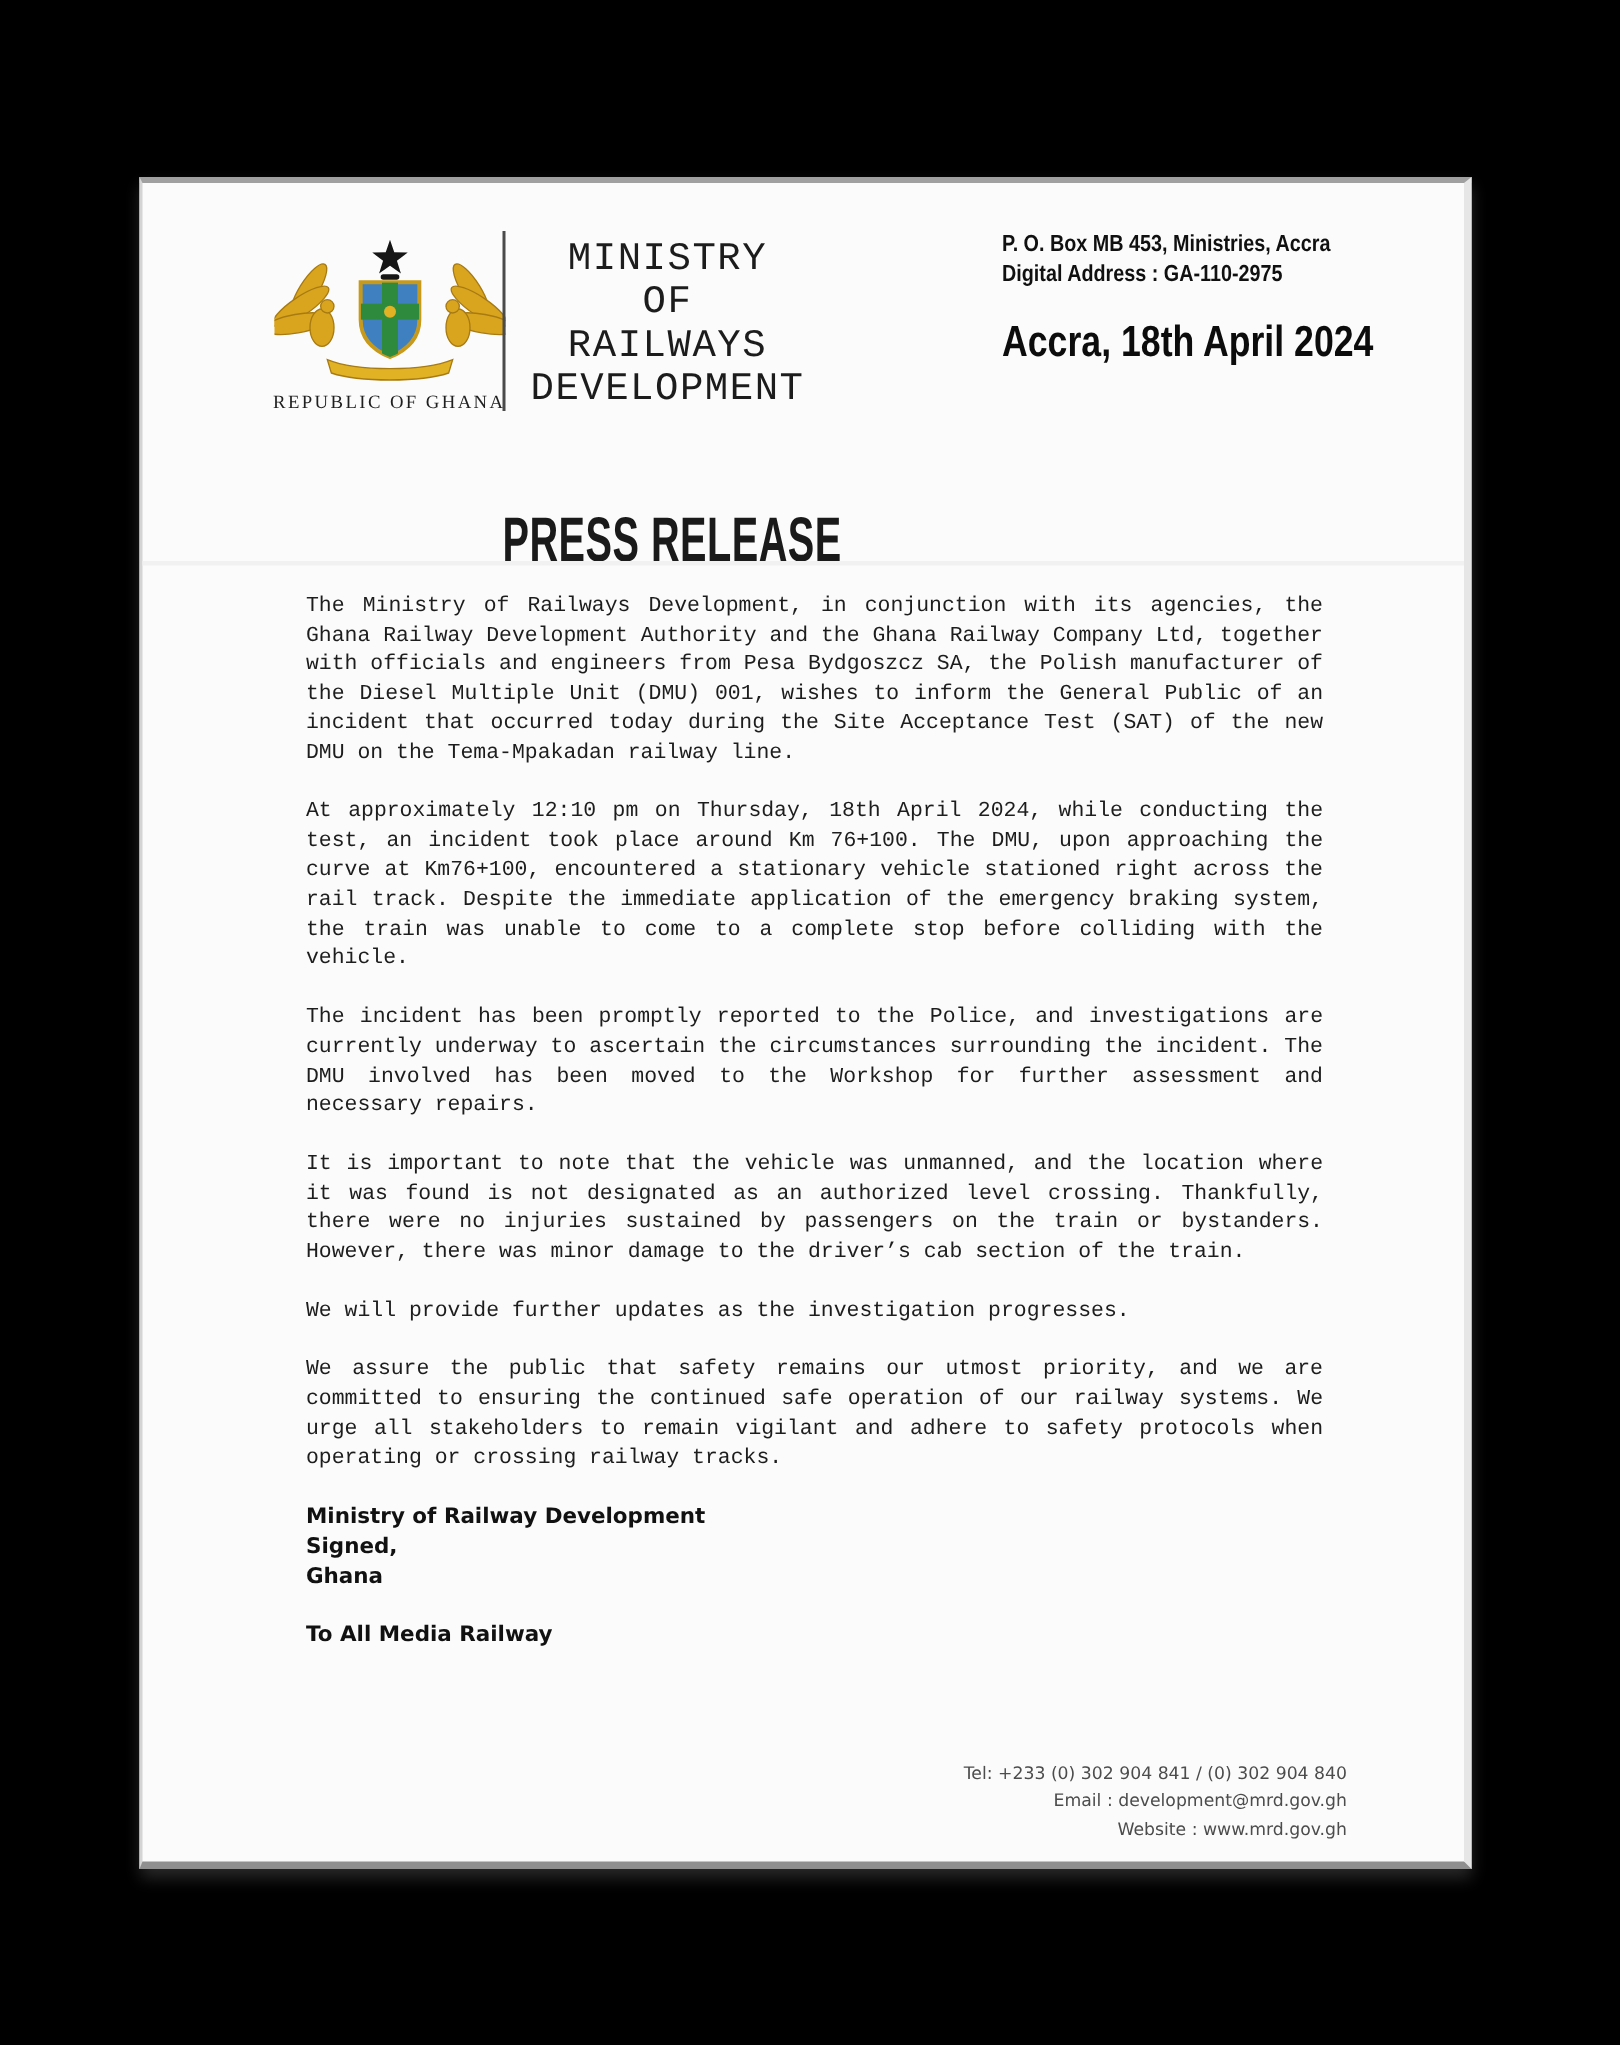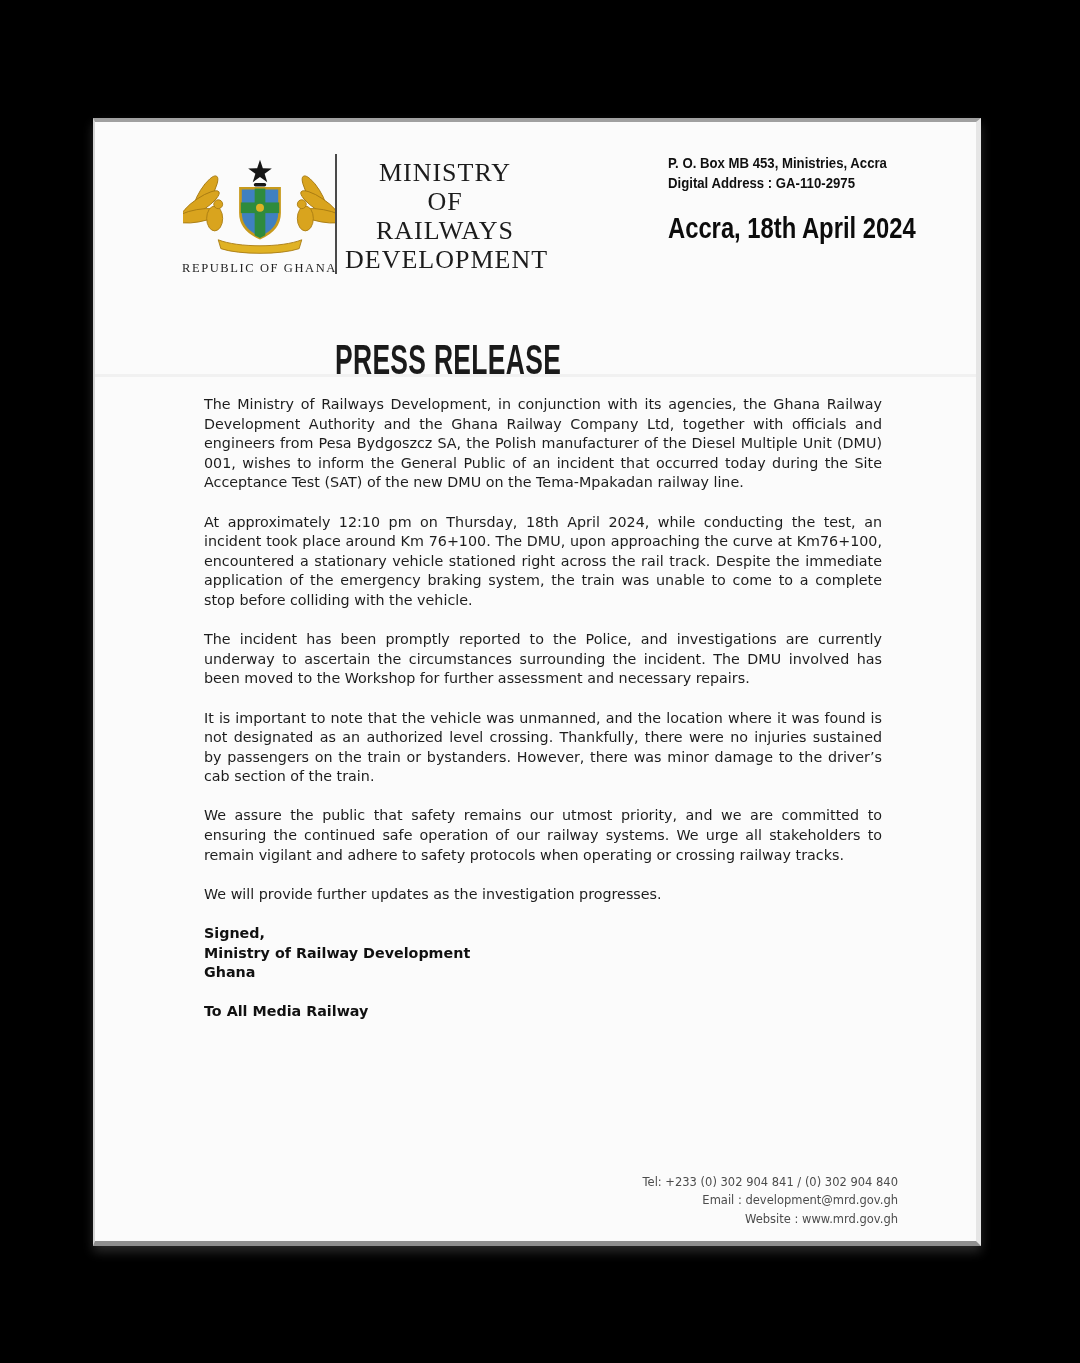--- a/index.html
+++ b/index.html
@@ -54,21 +54,21 @@
     height: 120px;
     width: 0;
     border-left: 2px solid #4a4a4a;
   }
   .ministry-name {
     position: absolute;
     left: 250px;
     top: 36px;
     width: 200px;
     text-align: center;
-    font-family: Liberation Serif, serif;
+    font-family: Liberation Mono, monospace;
     font-size: 26px;
     letter-spacing: 1px;
     line-height: 29px;
     color: #1c1c1c;
   }
   .address-block {
     position: absolute;
     left: 573px;
     top: 31px;
     font-weight: bold;
@@ -120,20 +120,21 @@
     left: 109px;
     top: 273px;
     width: 678px;
     font-size: 14.3px;
     line-height: 19.6px;
     color: #1d1d1d;
     text-align: justify;
   }
   .content p {
     margin: 0 0 19.6px 0;
+    font-family: Liberation Mono, monospace;
   }
   .sig-block {
     margin-bottom: 19.6px;
     font-weight: bold;
     color: #111;
   }
   .addressee {
     font-weight: bold;
     color: #111;
   }
@@ -209,26 +210,26 @@
     <div class="dateline">Accra, 18th April 2024</div>
 
     <div class="press-title">PRESS RELEASE</div>
     <div class="scan-band"></div>
 
     <div class="content">
       <p>The Ministry of Railways Development, in conjunction with its agencies, the Ghana Railway Development Authority and the Ghana Railway Company Ltd, together with officials and engineers from Pesa Bydgoszcz SA, the Polish manufacturer of the Diesel Multiple Unit (DMU) 001, wishes to inform the General Public of an incident that occurred today during the Site Acceptance Test (SAT) of the new DMU on the Tema-Mpakadan railway line.</p>
       <p>At approximately 12:10 pm on Thursday, 18th April 2024, while conducting the test, an incident took place around Km 76+100. The DMU, upon approaching the curve at Km76+100, encountered a stationary vehicle stationed right across the rail track. Despite the immediate application of the emergency braking system, the train was unable to come to a complete stop before colliding with the vehicle.</p>
       <p>The incident has been promptly reported to the Police, and investigations are currently underway to ascertain the circumstances surrounding the incident. The DMU involved has been moved to the Workshop for further assessment and necessary repairs.</p>
       <p>It is important to note that the vehicle was unmanned, and the location where it was found is not designated as an authorized level crossing. Thankfully, there were no injuries sustained by passengers on the train or bystanders. However, there was minor damage to the driver’s cab section of the train.</p>
+      <p>We will provide further updates as the investigation progresses.</p>
       <p>We assure the public that safety remains our utmost priority, and we are committed to ensuring the continued safe operation of our railway systems. We urge all stakeholders to remain vigilant and adhere to safety protocols when operating or crossing railway tracks.</p>
-      <p>We will provide further updates as the investigation progresses.</p>
 
       <div class="sig-block">
+        <div>Ministry of Railway Development</div>
         <div>Signed,</div>
-        <div>Ministry of Railway Development</div>
         <div>Ghana</div>
       </div>
 
       <div class="addressee">To All Media Railway</div>
     </div>
 
     <div class="footer-block">
       <div>Tel: +233 (0) 302 904 841 / (0) 302 904 840</div>
       <div>Email : development@mrd.gov.gh</div>
       <div>Website : www.mrd.gov.gh</div>

